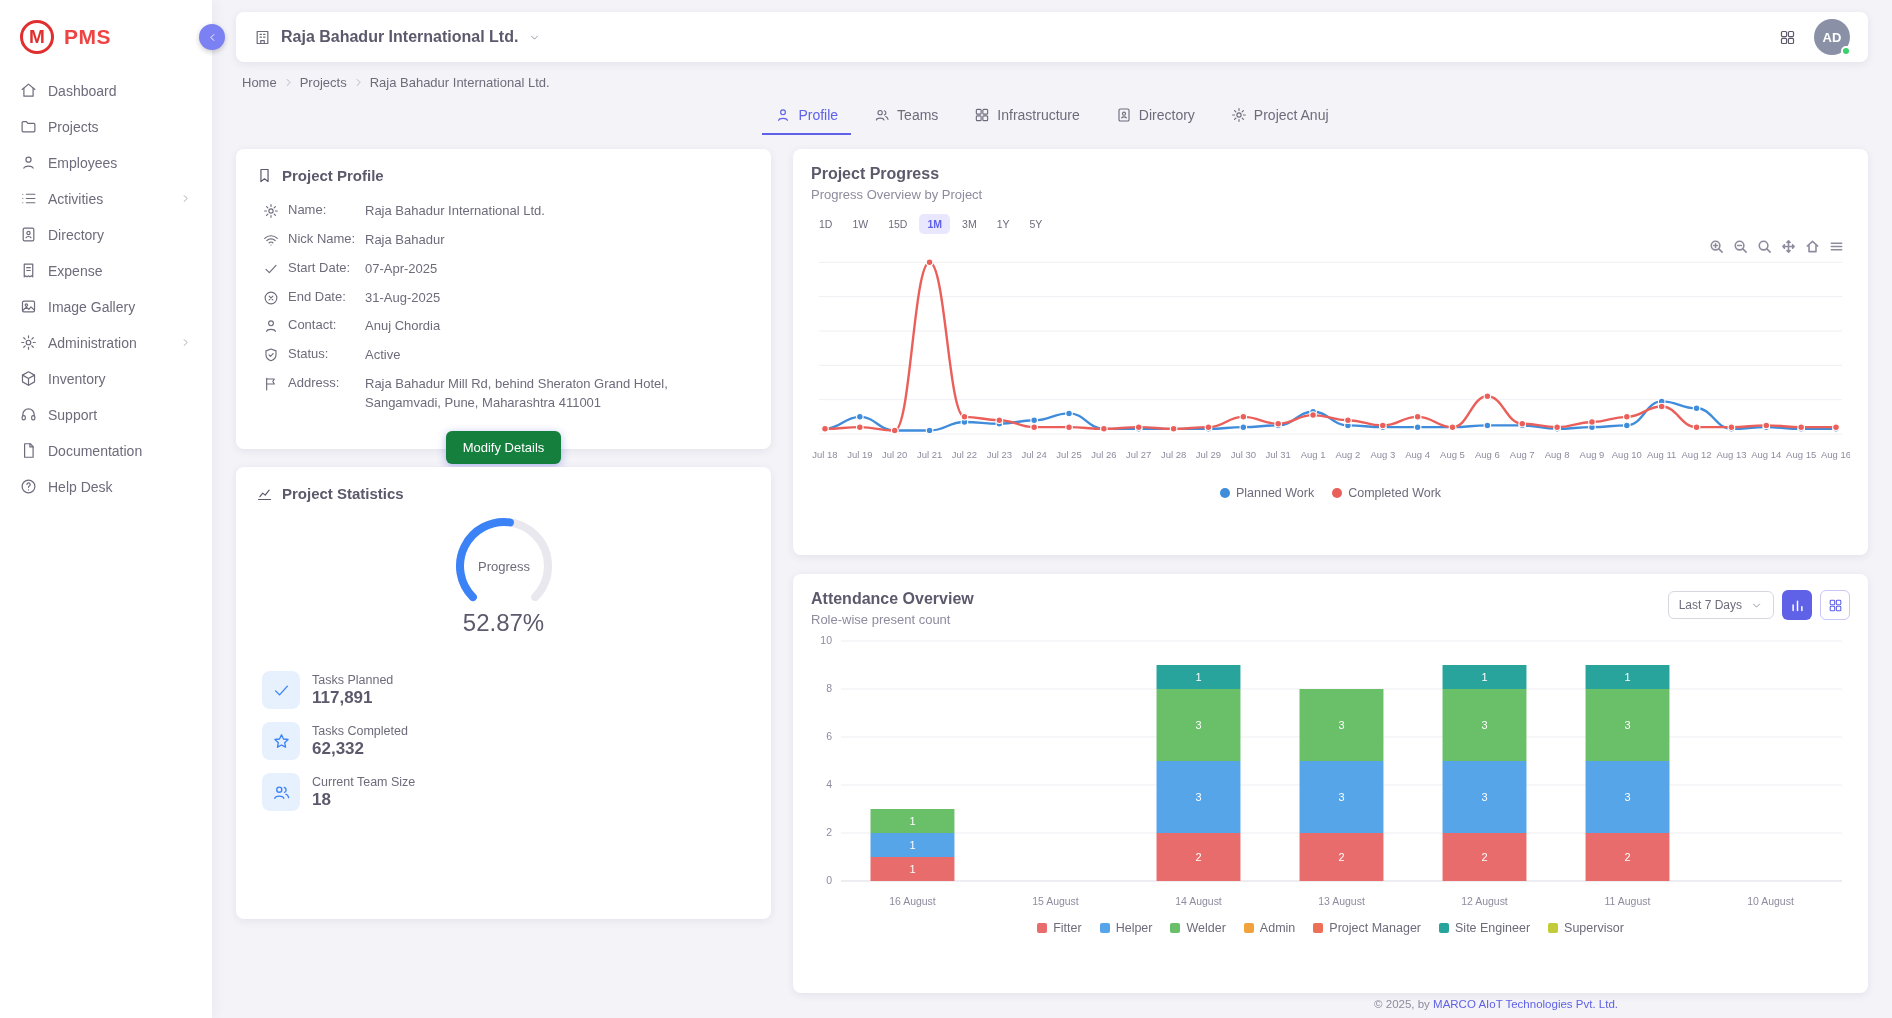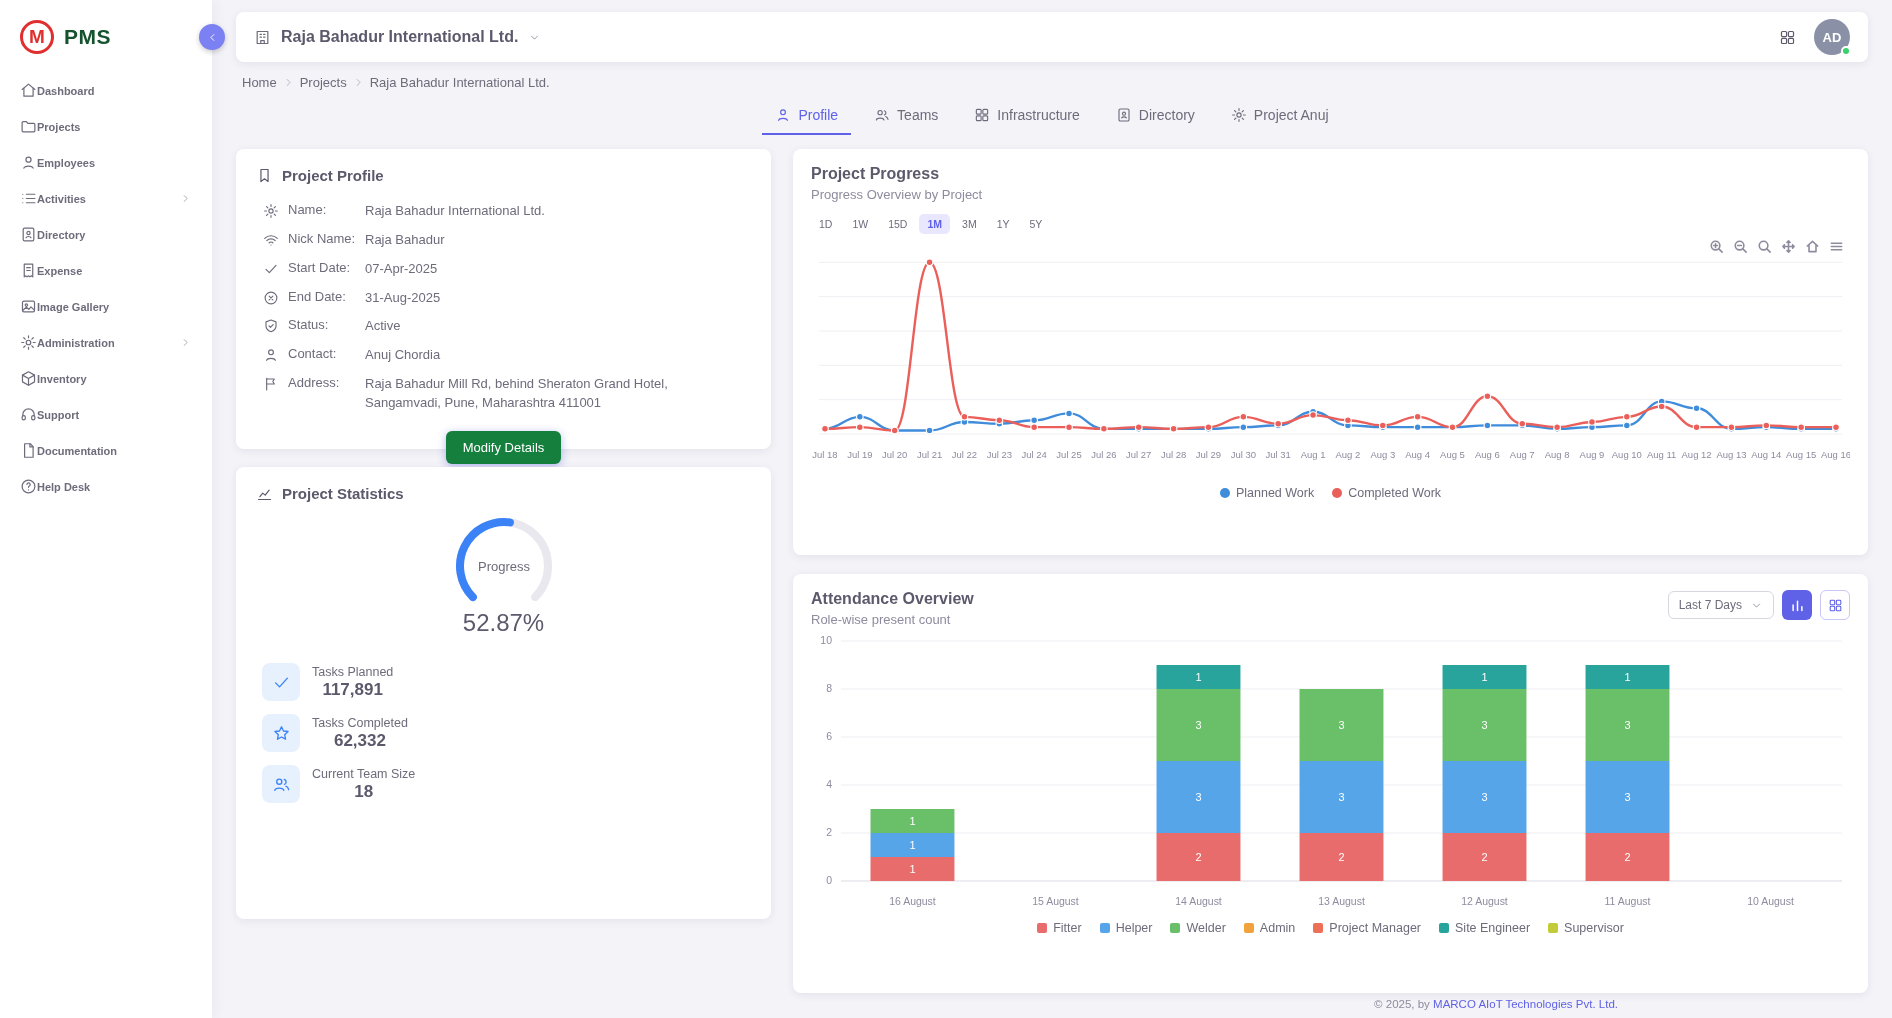--- a/index.html
+++ b/index.html
@@ -10,30 +10,30 @@
   }
   .app { display:flex; width:100%; height:100%; }
 
   
   .sidebar { flex:0 0 212px; width:212px; background:#fff; position:relative;
              box-shadow:0 0 14px rgba(47,43,61,.07); z-index:5; }
   .logo-row { display:flex; align-items:center; gap:10px; padding:20px 14px 14px 20px; }
   .logo-mark { width:34px; height:34px; border-radius:50%; border:3px solid #e12e2e;
                color:#e12e2e; font-weight:bold; font-size:19px; display:flex;
                align-items:center; justify-content:center; background:#fff; }
-  .logo-text { font-size:21px; font-weight:700; color:#14532d; letter-spacing:.5px; }
+  .logo-text { font-size:21px; font-weight:700; color:#ef4444; letter-spacing:.5px; }
   .collapse-btn { position:absolute; right:-13px; top:24px; width:26px; height:26px;
                   border-radius:50%; border:none; background:#7b80f2; color:#fff;
                   font-size:14px; line-height:1; cursor:pointer;
                   box-shadow:0 2px 5px rgba(47,43,61,.25); display:flex;
                   align-items:center; justify-content:center; }
   .nav { padding:6px 10px; }
-  .nav-item { display:flex; align-items:center; padding:8px 10px;
-              border-radius:6px; font-size:11px; color:#6e6b7b; cursor:pointer;
-              margin-bottom:3px;font-weight:bold; }
+  .nav-item { display:flex; align-items:center; gap:11px; padding:8px 10px;
+              border-radius:6px; font-size:14px; color:#6e6b7b; cursor:pointer;
+              margin-bottom:3px; }
   .nav-item .chev { margin-left:auto; color:#a5a3ae; }
   .icon { stroke:currentColor; fill:none; stroke-width:1.7; stroke-linecap:round;
           stroke-linejoin:round; flex:0 0 auto; }
   .i17 { width:17px; height:17px; }
   .i16 { width:16px; height:16px; }
   .i15 { width:15px; height:15px; }
   .i13 { width:13px; height:13px; }
 
   
   .main { flex:1; padding:0 24px; position:relative; overflow:hidden; }
@@ -76,21 +76,21 @@
   .f-label { flex:0 0 68px; width:68px; }
   .f-value { line-height:1.45; max-width:382px; }
   .btn-primary { display:block; margin:13px auto 0; background:#15803d; color:#fff;
                  border:none; border-radius:6px; padding:9px 17px; font-size:13px;
                  font-weight:500; cursor:pointer; font-family:inherit;
                  box-shadow:0 2px 8px rgba(95,97,230,.45); }
 
   .stats-card { height:452px; padding:18px 20px; }
   .gauge-wrap { text-align:center; margin-top:8px; }
   .gauge-value { font-size:24px; color:#5d596c; margin-top:-4px; }
-  .stat-list { margin-top:26px;text-align:center; }
+  .stat-list { margin-top:34px; }
   .stat-row { display:flex; align-items:center; gap:12px; margin:0 0 13px 6px; }
   .stat-icon { width:38px; height:38px; border-radius:8px; background:#e7f1fd;
                color:#3b82f6; display:flex; align-items:center; justify-content:center; }
   .stat-label { font-size:12.5px; color:#6e6b7b; }
   .stat-value { font-size:17px; font-weight:600; color:#5d596c; margin-top:1px; }
 
   .progress-card { height:406px; padding:16px 18px; position:relative; }
   .pc-title { font-size:16px; font-weight:600; color:#5d596c; }
   .pc-sub { font-size:13px; color:#8f8b9e; margin-top:4px; }
   .ranges { display:flex; gap:4px; margin-top:12px; }
@@ -357,33 +357,33 @@
             <div class="field-row">
               <svg class="icon i16" viewBox="0 0 24 24">
                   <circle cx="12" cy="12" r="8.8"></circle>
                   <path d="M9.2 9.2l5.6 5.6M14.8 9.2l-5.6 5.6"></path>
                 </svg>
               <span class="f-label">End Date:</span>
               <span class="f-value">31-Aug-2025</span>
             </div>
             <div class="field-row">
               <svg class="icon i16" viewBox="0 0 24 24">
+                  <circle cx="12" cy="8" r="3.6"></circle>
+                  <path d="M5.5 20c1-4 12-4 13 0"></path>
+                </svg>
+              <span class="f-label">Contact:</span>
+              <span class="f-value">Anuj Chordia</span>
+            </div>
+            <div class="field-row">
+              <svg class="icon i16" viewBox="0 0 24 24">
                   <path d="M12 3l7.5 2.8V12c0 4.6-3.2 7-7.5 8.7C7.7 19 4.5 16.6 4.5 12V5.8z"></path>
                   <path d="M9 11.8l2.2 2.2 4-4.2"></path>
                 </svg>
               <span class="f-label">Status:</span>
               <span class="f-value">Active</span>
-            </div>
-            <div class="field-row">
-              <svg class="icon i16" viewBox="0 0 24 24">
-                  <circle cx="12" cy="8" r="3.6"></circle>
-                  <path d="M5.5 20c1-4 12-4 13 0"></path>
-                </svg>
-              <span class="f-label">Contact:</span>
-              <span class="f-value">Anuj Chordia</span>
             </div>
             <div class="field-row">
               <svg class="icon i16" viewBox="0 0 24 24">
                   <path d="M5.5 21V3.5"></path>
                   <path d="M5.5 4.5H17l-2.3 3.8L17 12H5.5"></path>
                 </svg>
               <span class="f-label">Address:</span>
               <span class="f-value">Raja Bahadur Mill Rd, behind Sheraton Grand Hotel, Sangamvadi, Pune, Maharashtra 411001</span>
             </div>
           </div>

